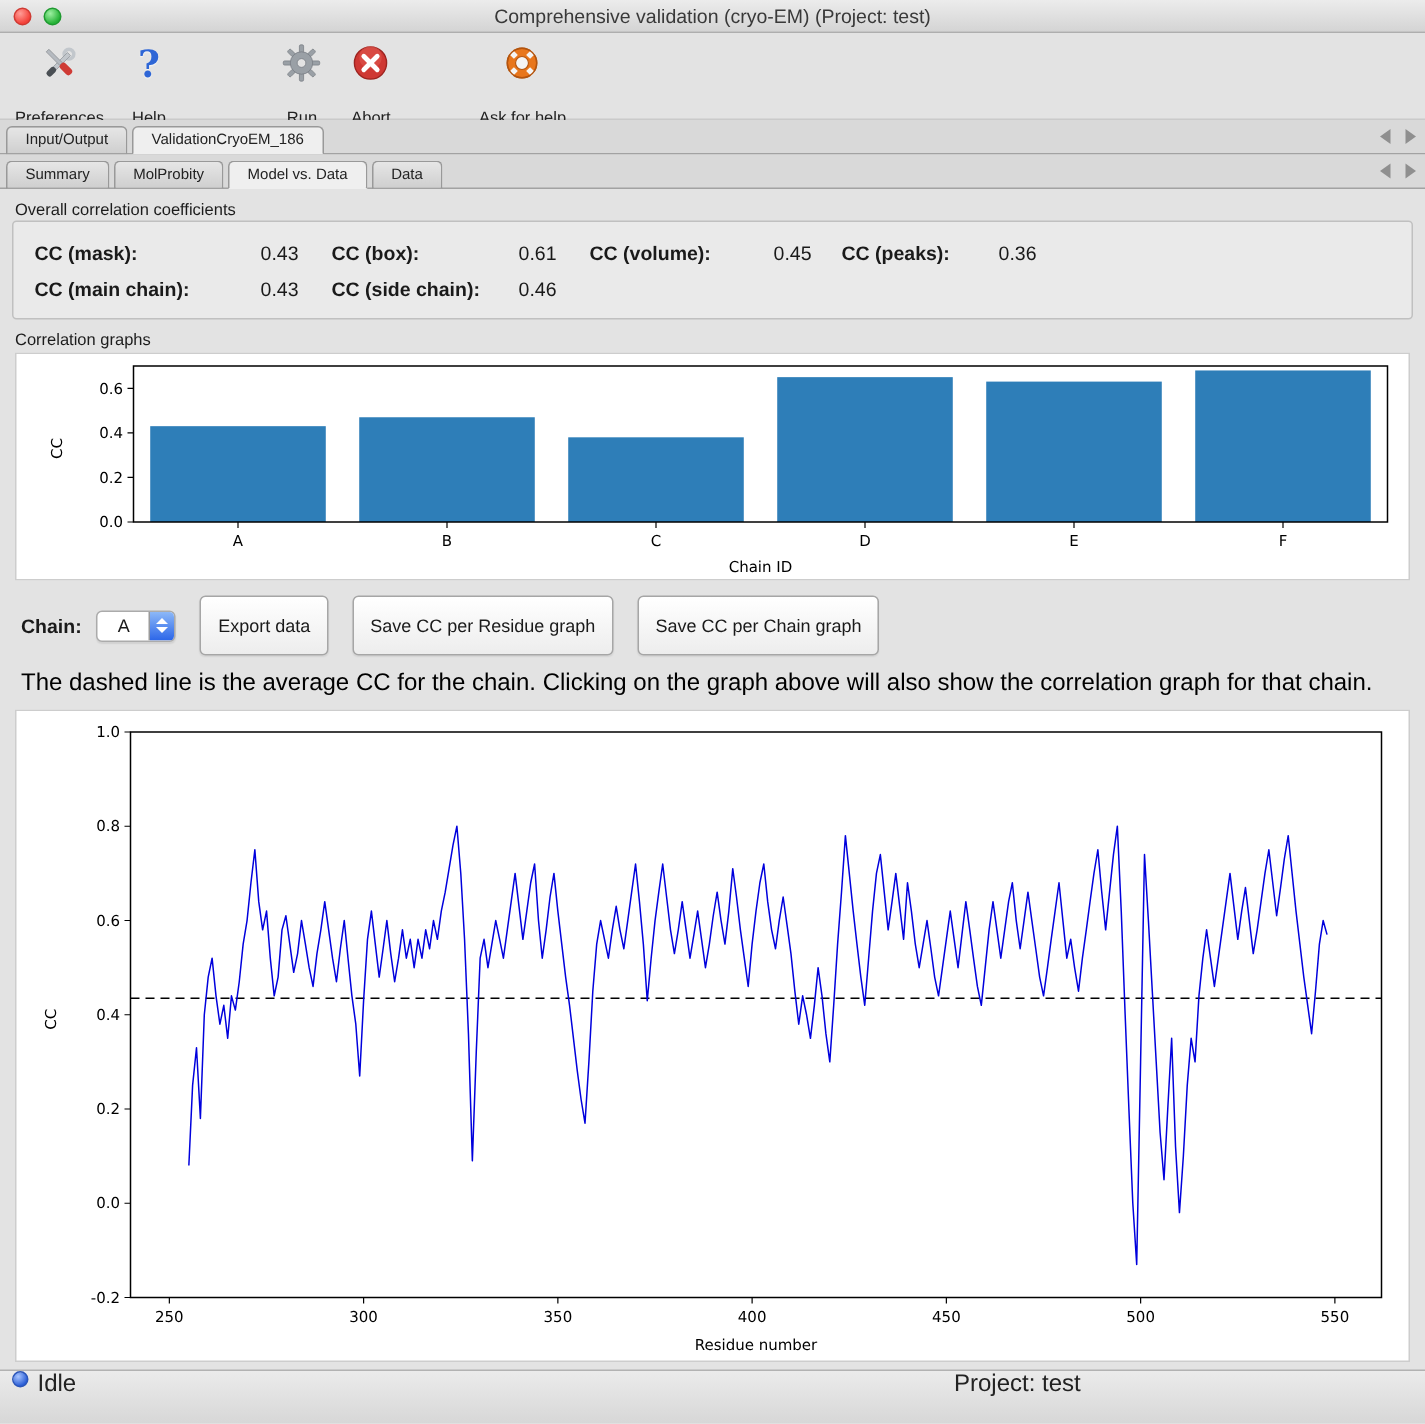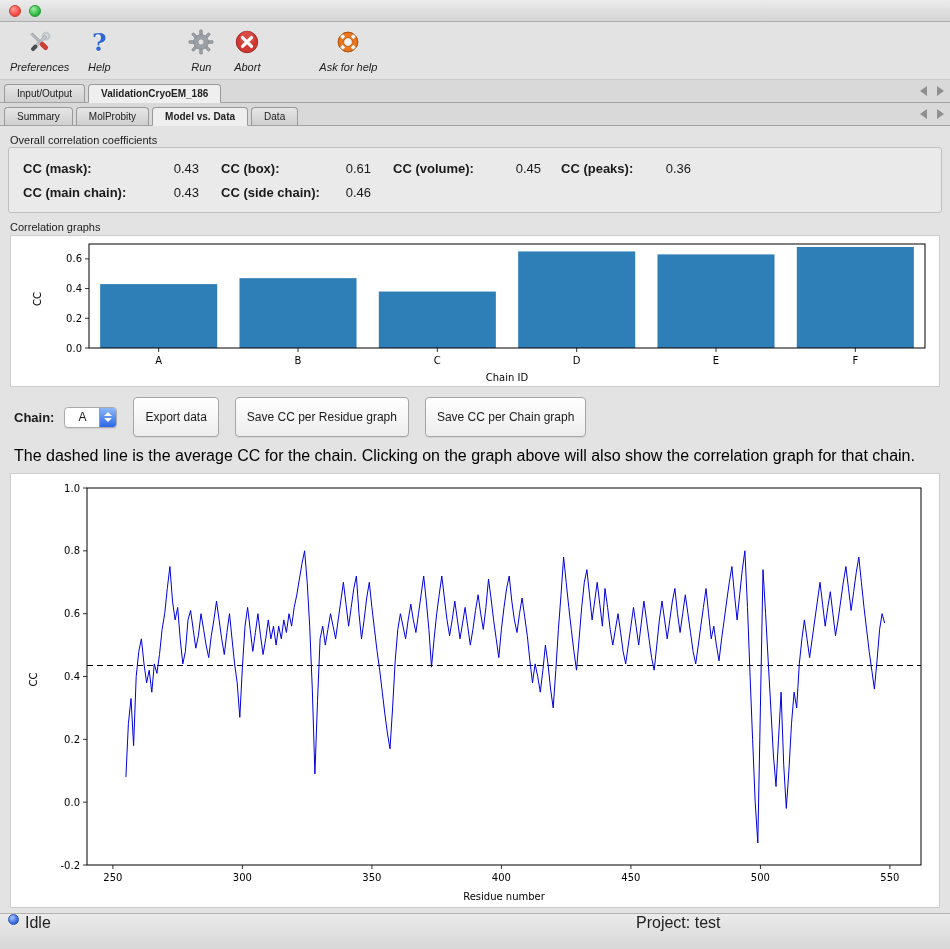--- a/index.html
+++ b/index.html
@@ -22,38 +22,38 @@
   .tl.green { background:radial-gradient(circle at 35% 30%, #9ef0a2, #27b338 70%); border:1px solid #1f9a30;}
   .win-title { flex:1; text-align:center; font-size:13px; color:#393939; }
   
   .toolbar {
     height:58px; display:flex; align-items:flex-start;
     padding:4px 10px 0 10px; background:#e3e3e3;
     border-bottom:1px solid #cacaca;
   }
   .tb-item { display:flex; flex-direction:column; align-items:center; margin-right:14px; cursor:default; }
   .tb-item .tb-icon { width:32px; height:32px; display:flex; align-items:center; justify-content:center; }
-  .tb-item .tb-label { font-size:11px; color:#222; margin-top:3px; white-space:nowrap;font-style:italic; }
+  .tb-item .tb-label { font-size:11px; color:#222; margin-top:15px; white-space:nowrap; }
   .gap-run { margin-left:56px; }
   .gap-ask { margin-left:42px; }
   .help-glyph { font-size:25px; font-weight:bold; color:#2e66d6; text-shadow:0 1px 1px rgba(255,255,255,.8); font-family:"DejaVu Serif", serif; }
   
   .tabrow {
     height:23px; background:#d9d9d9; border-bottom:1px solid #a2a2a2;
     display:flex; align-items:flex-end; padding:0 4px; position:relative;
   }
   .tab {
     font-size:10px; padding:3px 12px 3px 12px; margin-right:3px; margin-bottom:-1px;
     border:1px solid #999; border-bottom:1px solid #a2a2a2;
     border-radius:4px 4px 0 0;
     background:linear-gradient(#e6e6e6,#cfcfcf);
     color:#222; white-space:nowrap; cursor:default;
   }
   .tab.selected {
-    font-weight:bold; background:#efefef; border-bottom:1px solid #efefef;
+    font-weight:normal; background:#efefef; border-bottom:1px solid #efefef;
   }
   .tab-arrows { position:absolute; right:6px; top:6px; display:flex; gap:10px; align-items:center; }
   .arr { width:0; height:0; display:inline-block; }
   .arr.left  { border-top:5px solid transparent; border-bottom:5px solid transparent; border-right:7px solid #8f8f8f; }
   .arr.right { border-top:5px solid transparent; border-bottom:5px solid transparent; border-left:7px solid #8f8f8f; }
   
   .section-label { font-size:11px; color:#1c1c1c; margin:8px 0 1px 10px; }
   .groupbox {
     margin:0 8px; border:1px solid #c0c0c0; border-radius:3px;
     background:#eaeaea; padding:10px 14px 12px 14px;
@@ -112,20 +112,21 @@
   svg text { font-family:"DejaVu Sans", sans-serif; }
 </style>
 </head>
 <body>
 
 <div class="titlebar">
   <div class="traffic">
     <span class="tl red"></span>
     <span class="tl green"></span>
   </div>
+  <div class="win-title">Comprehensive validation (cryo-EM) (Project: test)</div>
 </div>
 
 <div class="toolbar">
   <div class="tb-item">
     <span class="tb-icon">
       <svg viewBox="0 0 32 32" width="30" height="30">
         <g transform="rotate(45 16 16)">
           <circle cx="16" cy="7" r="3.4" fill="none" stroke="#c2c7cc" stroke-width="2.6"></circle>
           <rect x="14.5" y="7" width="3" height="14.5" fill="#c2c7cc" stroke="#8f949a" stroke-width="0.5"></rect>
           <rect x="13.8" y="21" width="4.4" height="7.5" rx="1.8" fill="#4a4f54"></rect>

